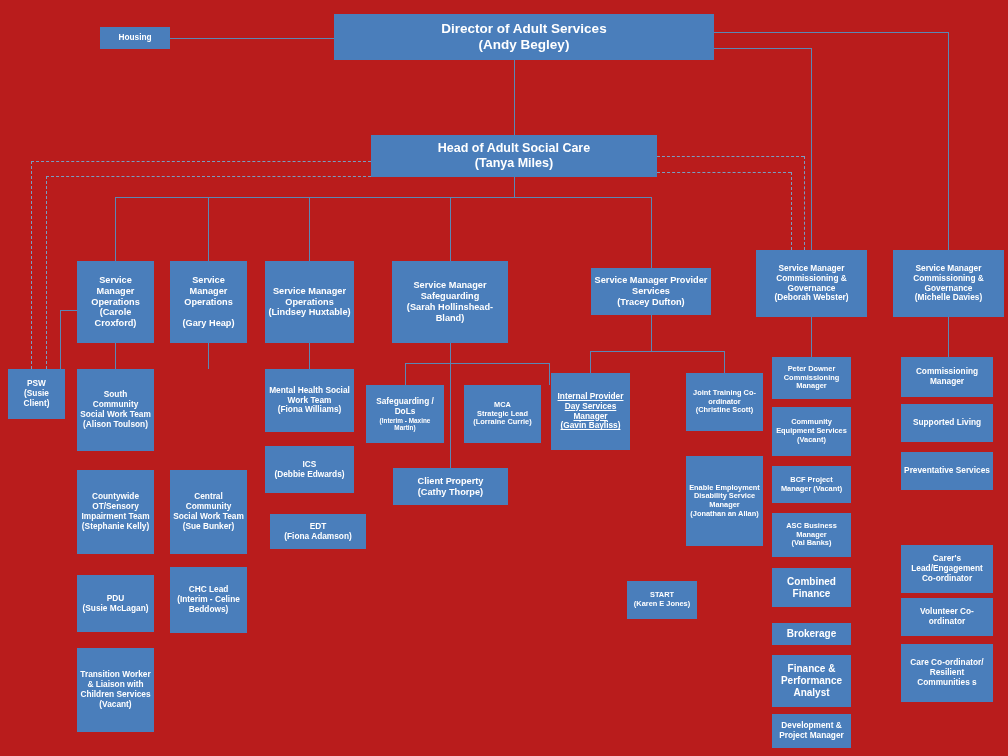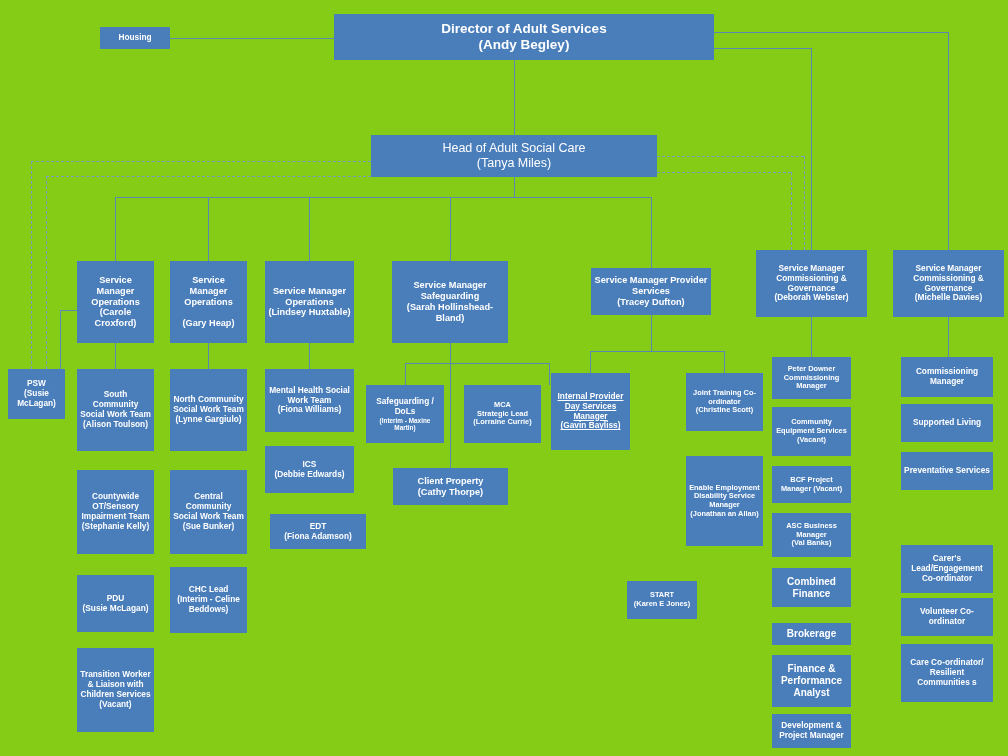--- a/index.html
+++ b/index.html
@@ -8,21 +8,21 @@
     padding: 0;
     background: #ffffff;
   }
   body {
     font-family: "Liberation Sans", sans-serif;
   }
   #chart-root {
     position: relative;
     width: 1008px;
     height: 756px;
-    background: #84cc16;
+    background: #b91c1c;
     overflow: hidden;
   }
   
   .node {
     position: absolute;
     box-sizing: border-box;
     background: #4a7ebb;
     color: #ffffff;
     display: flex;
     align-items: center;
@@ -33,21 +33,21 @@
     font-family: "Liberation Sans", sans-serif;
     white-space: pre-line;
     overflow: hidden;
   }
   .node.t-title {
     font-size: 13.5px;
     font-weight: bold;
   }
   .node.t-head {
     font-size: 12.5px;
-    font-weight: normal;
+    font-weight: bold;
   }
   .node.t-sm {
     font-size: 9.2px;
     font-weight: bold;
   }
   .node.t-xs {
     font-size: 8.3px;
     font-weight: bold;
   }
   .node.t-tiny {
@@ -166,27 +166,25 @@
   <div class="node t-sm" style="left:591px; top:268px; width:120px; height:47px;">Service Manager Provider Services
 (Tracey Dufton)</div>
 
   <div class="node t-xs" style="left:756px; top:250px; width:111px; height:67px;">Service Manager Commissioning &amp; Governance
 (Deborah Webster)</div>
 
   <div class="node t-xs" style="left:893px; top:250px; width:111px; height:67px;">Service Manager Commissioning &amp; Governance
 (Michelle Davies)</div>
 
   <div class="node t-xs" style="left:8px; top:369px; width:57px; height:50px;">PSW
-(Susie McLagan)</div>
+(Susie Client)</div>
 
   <div class="node t-xs" style="left:77px; top:369px; width:77px; height:82px;">South Community Social Work Team
 (Alison Toulson)</div>
 
-  <div class="node t-xs" style="left:170px; top:369px; width:77px; height:82px;">North Community Social Work Team
-(Lynne Gargiulo)</div>
 
   <div class="node t-xs" style="left:265px; top:369px; width:89px; height:63px;">Mental Health Social Work Team
 (Fiona Williams)</div>
 
   <div class="node t-xs" style="left:366px; top:385px; width:78px; height:58px;justify-content:flex-end;">
     <div>
       <span>Safeguarding / DoLs</span>
       <span class="sub">(Interim - Maxine Martin)</span>
     </div>
   </div>

